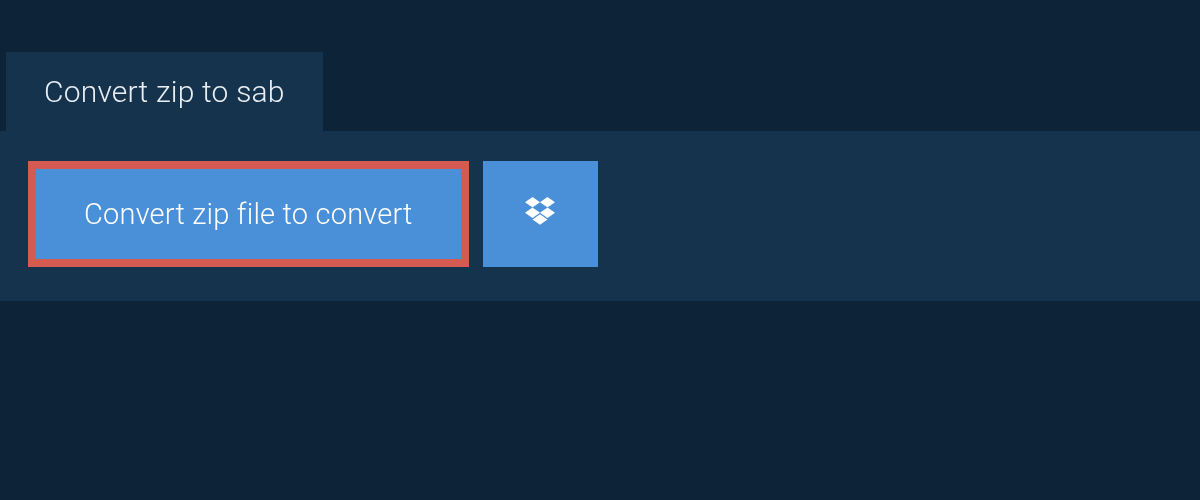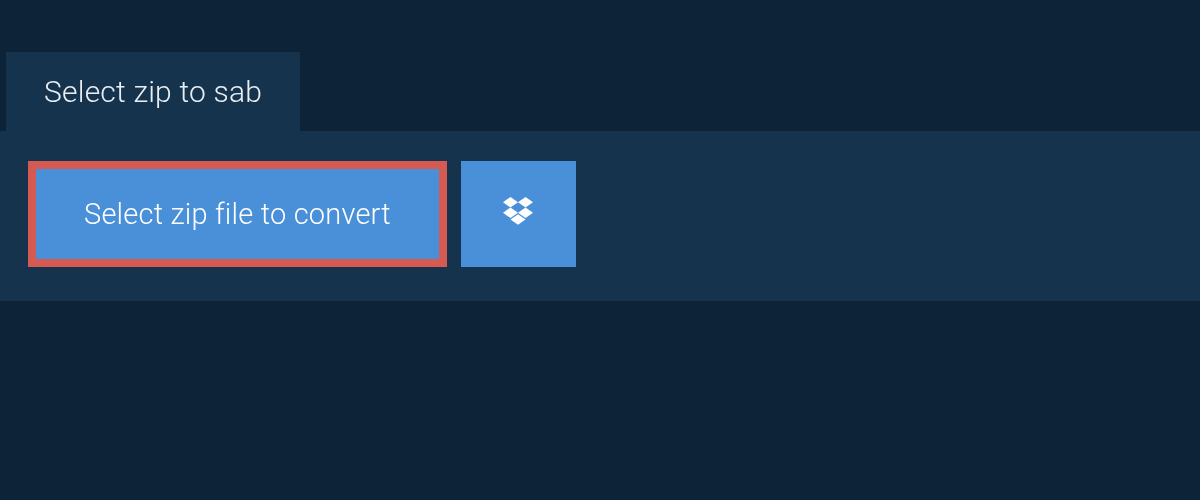--- a/index.html
+++ b/index.html
@@ -64,27 +64,27 @@
       height: 36px;
       fill: #ffffff;
     }
   </style>
 </head>
 <body>
 
 
 
 <div class="tab">
-  <span class="tab-label">Select zip to sab</span>
+  <span class="tab-label">Convert zip to sab</span>
 </div>
 
 <div class="panel">
   <div class="button-row">
     <div class="select-button">
-      <span class="select-button-label">Select zip file to convert</span>
+      <span class="select-button-label">Convert zip file to convert</span>
     </div>
     <div class="dropbox-button">
       <span>
         <svg viewBox="0 0 48 48" xmlns="http://www.w3.org/2000/svg">
           <path d="M14 4 L24 11 L14 18 L4 11 Z"></path>
           <path d="M34 4 L44 11 L34 18 L24 11 Z"></path>
           <path d="M14 18 L24 25 L14 32 L4 25 Z"></path>
           <path d="M34 18 L44 25 L34 32 L24 25 Z"></path>
           <path d="M24 27 L34 34 L24 41 L14 34 Z"></path>
         </svg>

